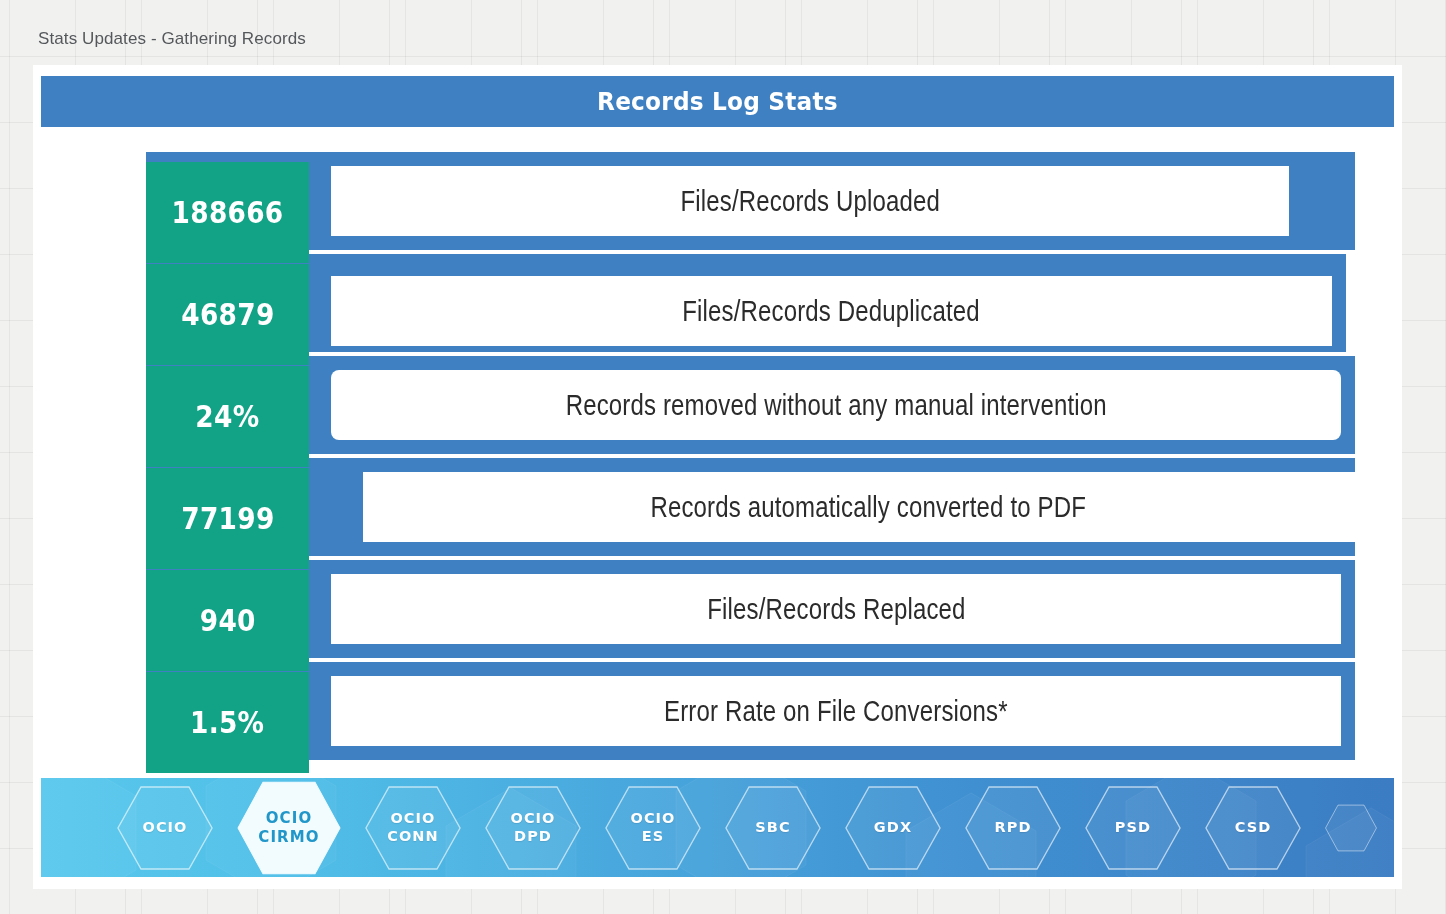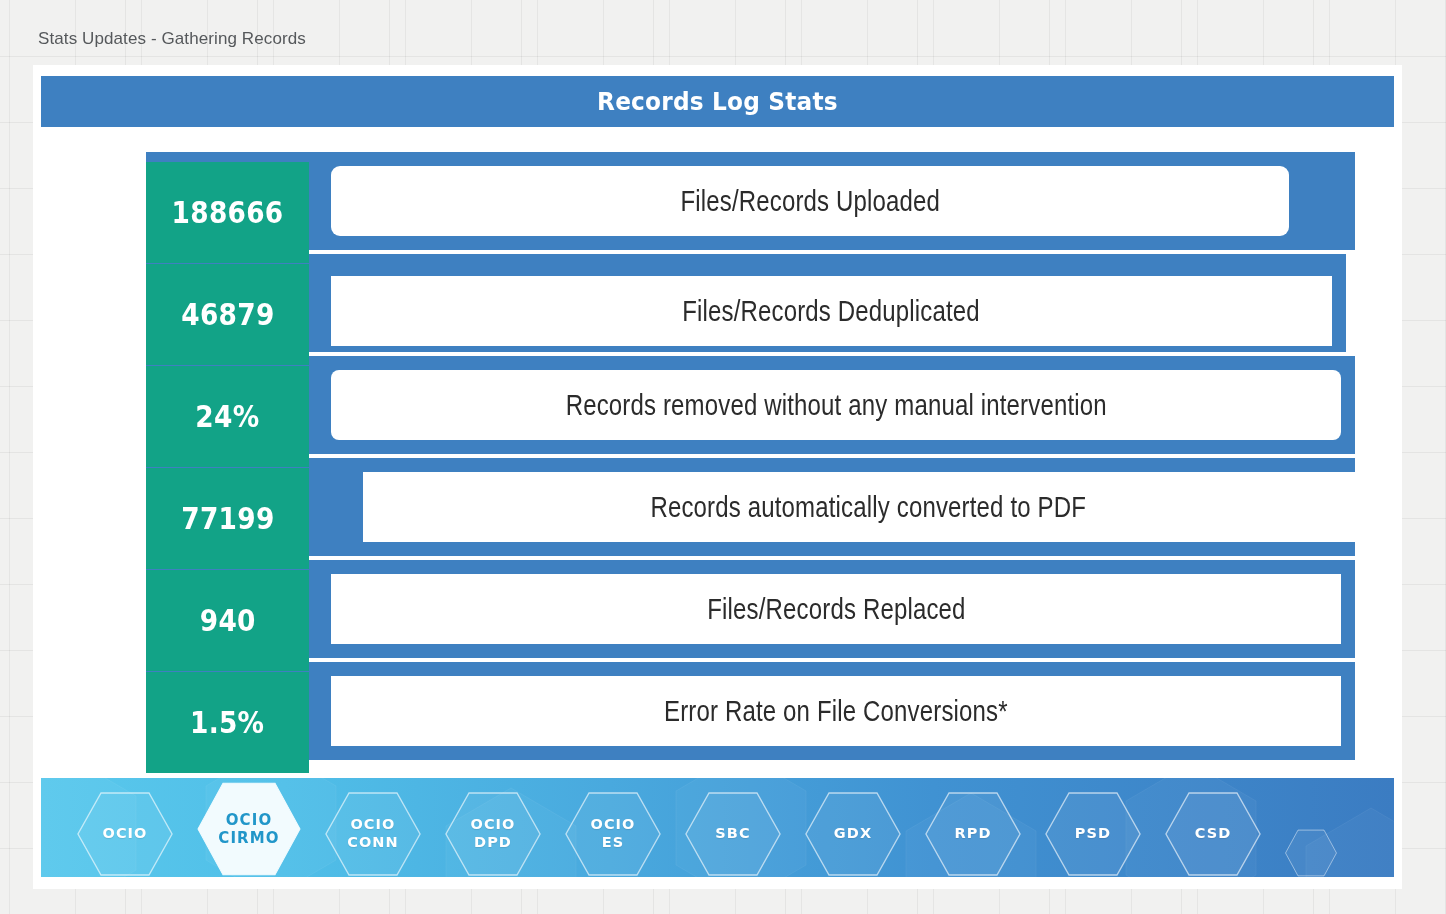--- a/index.html
+++ b/index.html
@@ -133,21 +133,21 @@
     font-size: 30px;
     font-family: "Liberation Sans", "DejaVu Sans", sans-serif;
     font-weight: 400;
     transform: scaleX(0.80);
     white-space: nowrap;
     letter-spacing: 0.2px;
   }
 
   
   .row-0 .stat-bar        { width: 1209px; }
-  .row-0 .stat-label-wrap { left: 298px; width: 958px; border-radius: 9px; }
+  .row-0 .stat-label-wrap { left: 298px; width: 958px; }
   .row-1 .stat-bar        { width: 1200px; }
   .row-1 .stat-label-wrap { left: 298px; width: 1001px; margin-top: 8px; }
   .row-2 .stat-bar        { width: 1209px; }
   .row-2 .stat-label-wrap { left: 298px; width: 1010px; border-radius: 8px; }
   .row-3 .stat-bar        { width: 1209px; }
   .row-3 .stat-label-wrap { left: 298px; width: 1010px; margin-left: 32px; }
   .row-4 .stat-bar        { width: 1209px; }
   .row-4 .stat-label-wrap { left: 298px; width: 1010px; }
   .row-5 .stat-bar        { width: 1209px; }
   .row-5 .stat-label-wrap { left: 298px; width: 1010px; }
@@ -165,22 +165,22 @@
   #footer .bg-hexes {
     position: absolute;
     inset: 0;
     opacity: 0.30;
     pointer-events: none;
   }
   #hex-row {
     position: absolute;
     inset: 0;
     display: flex;
-    align-items: flex-end;
-    padding-left: 36px;
+    align-items: center;
+    padding-left: 76px;
     gap: 24px;
   }
   .hex {
     position: relative;
     width: 96px;
     height: 86px;
     flex: 0 0 auto;
     display: flex;
     align-items: center;
     justify-content: center;

